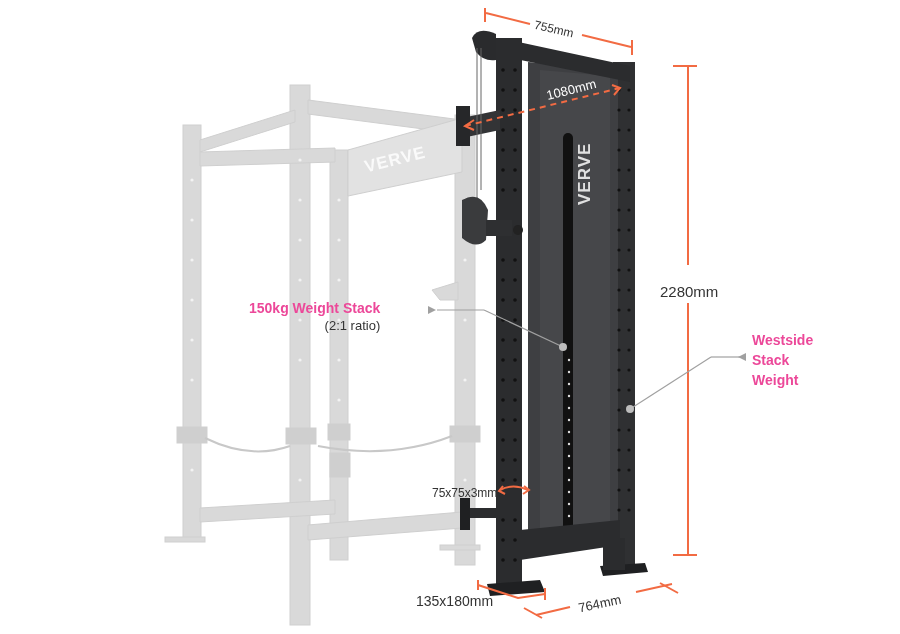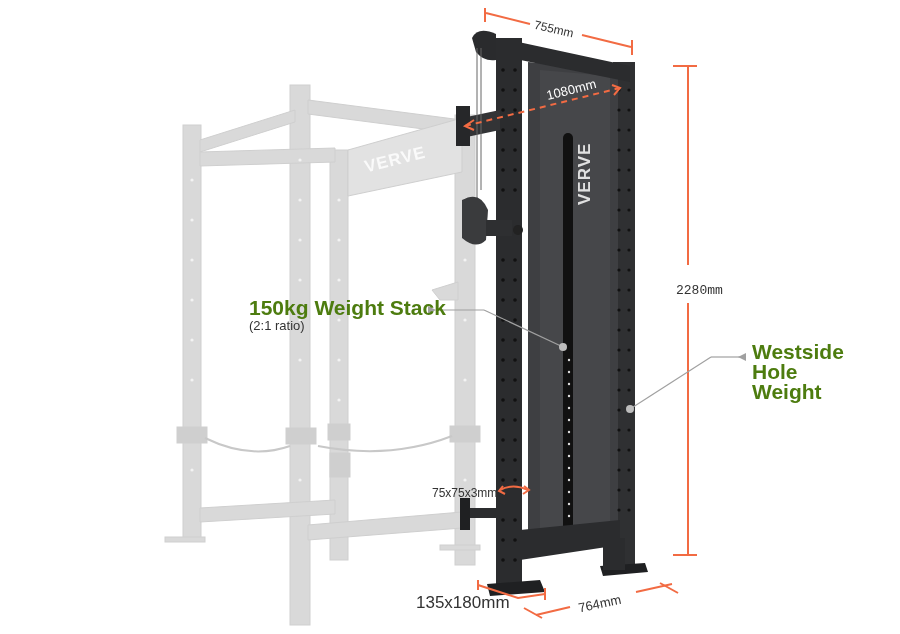--- a/index.html
+++ b/index.html
@@ -1,22 +1,22 @@
 <!DOCTYPE html>
 <html><head>
 <meta charset="utf-8">
 <style>
   html,body{margin:0;padding:0;background:#fff;}
   body{width:900px;height:634px;position:relative;overflow:hidden;font-family:"Liberation Sans",sans-serif;color:#222;}
   .stage{position:absolute;left:0;top:0;width:900px;height:634px;}
   svg{position:absolute;left:0;top:0;}
   .lbl{position:absolute;white-space:nowrap;color:#333;}
   .dim{font-size:12px;color:#333;}
-  .callout-title{font-weight:bold;font-size:21px;color:#4d7c0f;line-height:20px;}
-  .callout-sub{font-size:13px;color:#333;}
+  .callout-title{font-weight:bold;font-size:14px;color:#ec4899;line-height:20px;}
+  .callout-sub{font-size:13px;color:#333;text-align:right;}
 </style>
 </head>
 <body>
 
 <div class="stage">
 
   <svg width="900" height="634">
     <g fill="#d9d9d9" stroke="#cfcfcf" stroke-width="1">
 
       <rect x="183" y="125" width="18" height="415"></rect>
@@ -263,29 +263,29 @@
     <g fill="#a0a0a0">
       <polygon points="428,306 436,310 428,314"></polygon>
       <circle cx="563" cy="347" r="4" fill="#bdbdbd"></circle>
       <polygon points="746,353 738,357 746,361"></polygon>
       <circle cx="630" cy="409" r="4" fill="#bdbdbd"></circle>
     </g>
   </svg>
 
   <div class="lbl dim" style="left:534px;top:22px;transform:rotate(13deg);">755mm</div>
   <div class="lbl dim" style="left:546px;top:82px;font-size:13px;color:#fff;transform:rotate(-14deg);">1080mm</div>
-  <div class="lbl dim" style="left:676px;top:283px;font-size:13px;font-family:Liberation Mono, monospace;">2280mm</div>
+  <div class="lbl dim" style="left:660px;top:283px;font-size:15px;">2280mm</div>
   <div class="lbl dim" style="left:432px;top:486px;">75x75x3mm</div>
-  <div class="lbl dim" style="left:416px;top:593px;font-size:17px;">135x180mm</div>
+  <div class="lbl dim" style="left:416px;top:593px;font-size:14px;">135x180mm</div>
   <div class="lbl dim" style="left:578px;top:596px;font-size:13px;transform:rotate(-12deg);">764mm</div>
 
   <div class="lbl" style="left:249px;top:298px;">
     <div class="callout-title">150kg Weight Stack</div>
     <div class="callout-sub">(2:1 ratio)</div>
   </div>
 
-  <div class="lbl" style="left:752px;top:342px;">
+  <div class="lbl" style="left:752px;top:330px;">
     <div class="callout-title">Westside</div>
-    <div class="callout-title">Hole</div>
+    <div class="callout-title">Stack</div>
     <div class="callout-title">Weight</div>
   </div>
 
 </div>
 
 </body></html>

